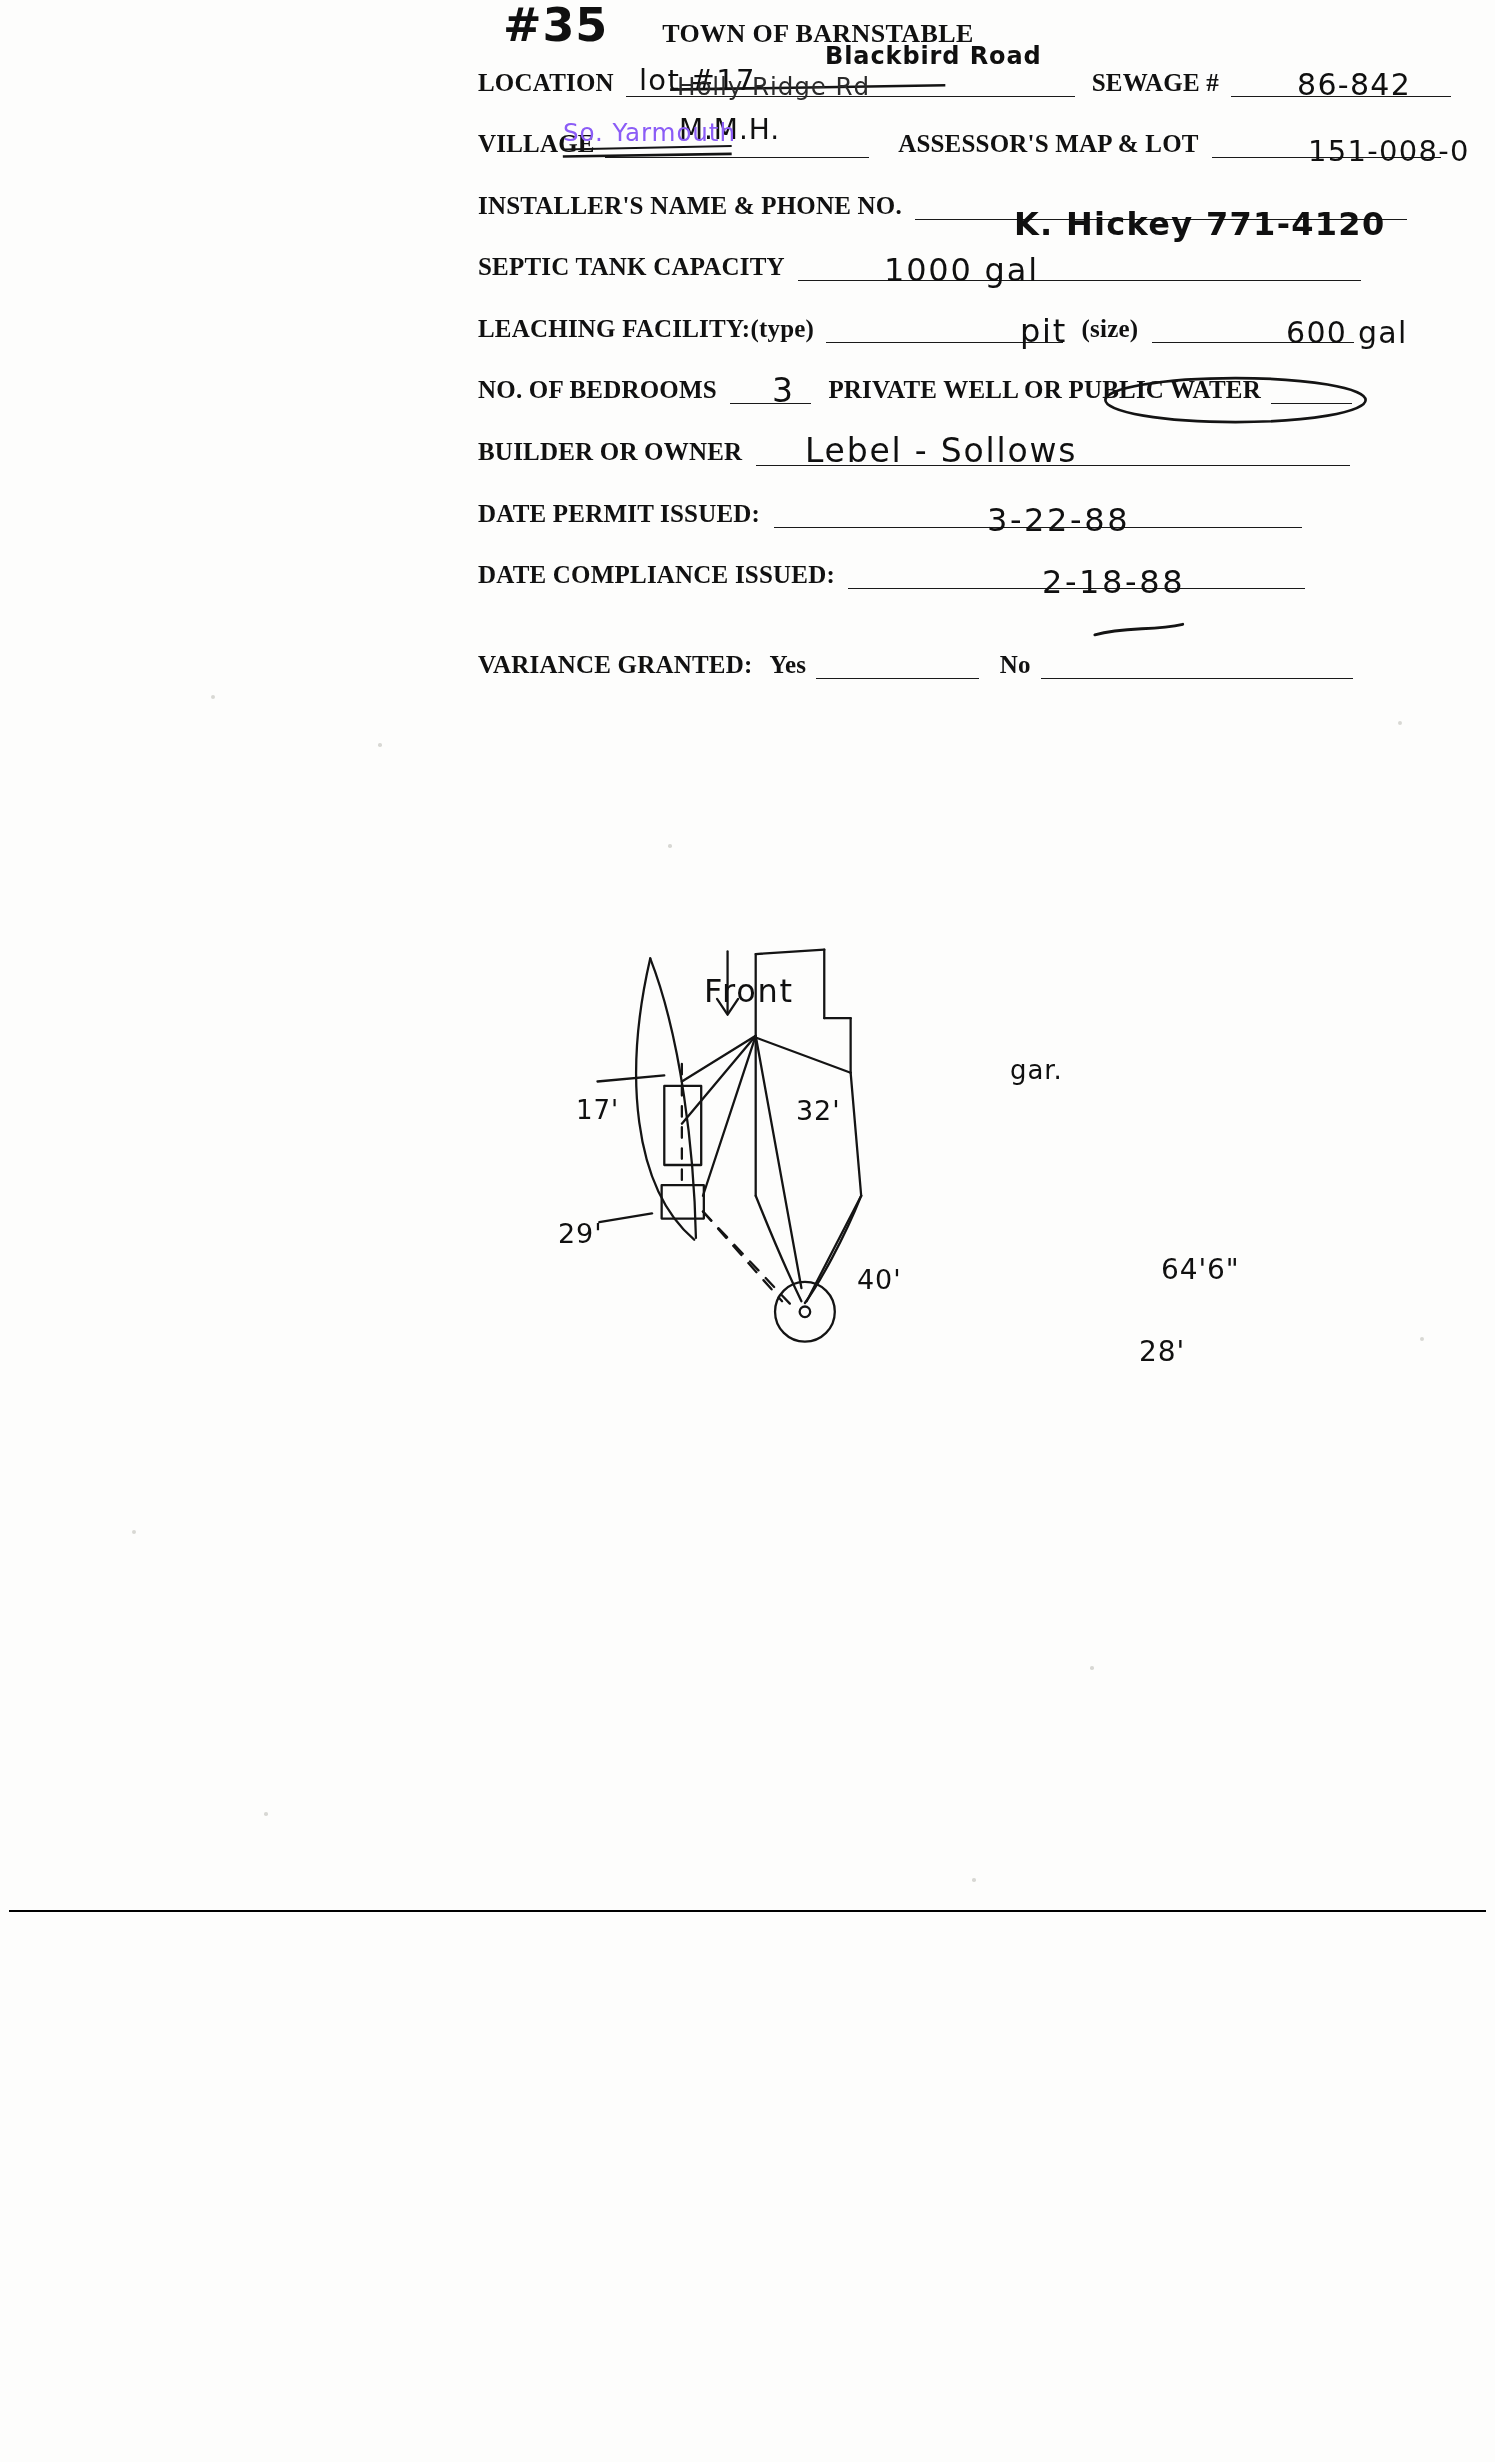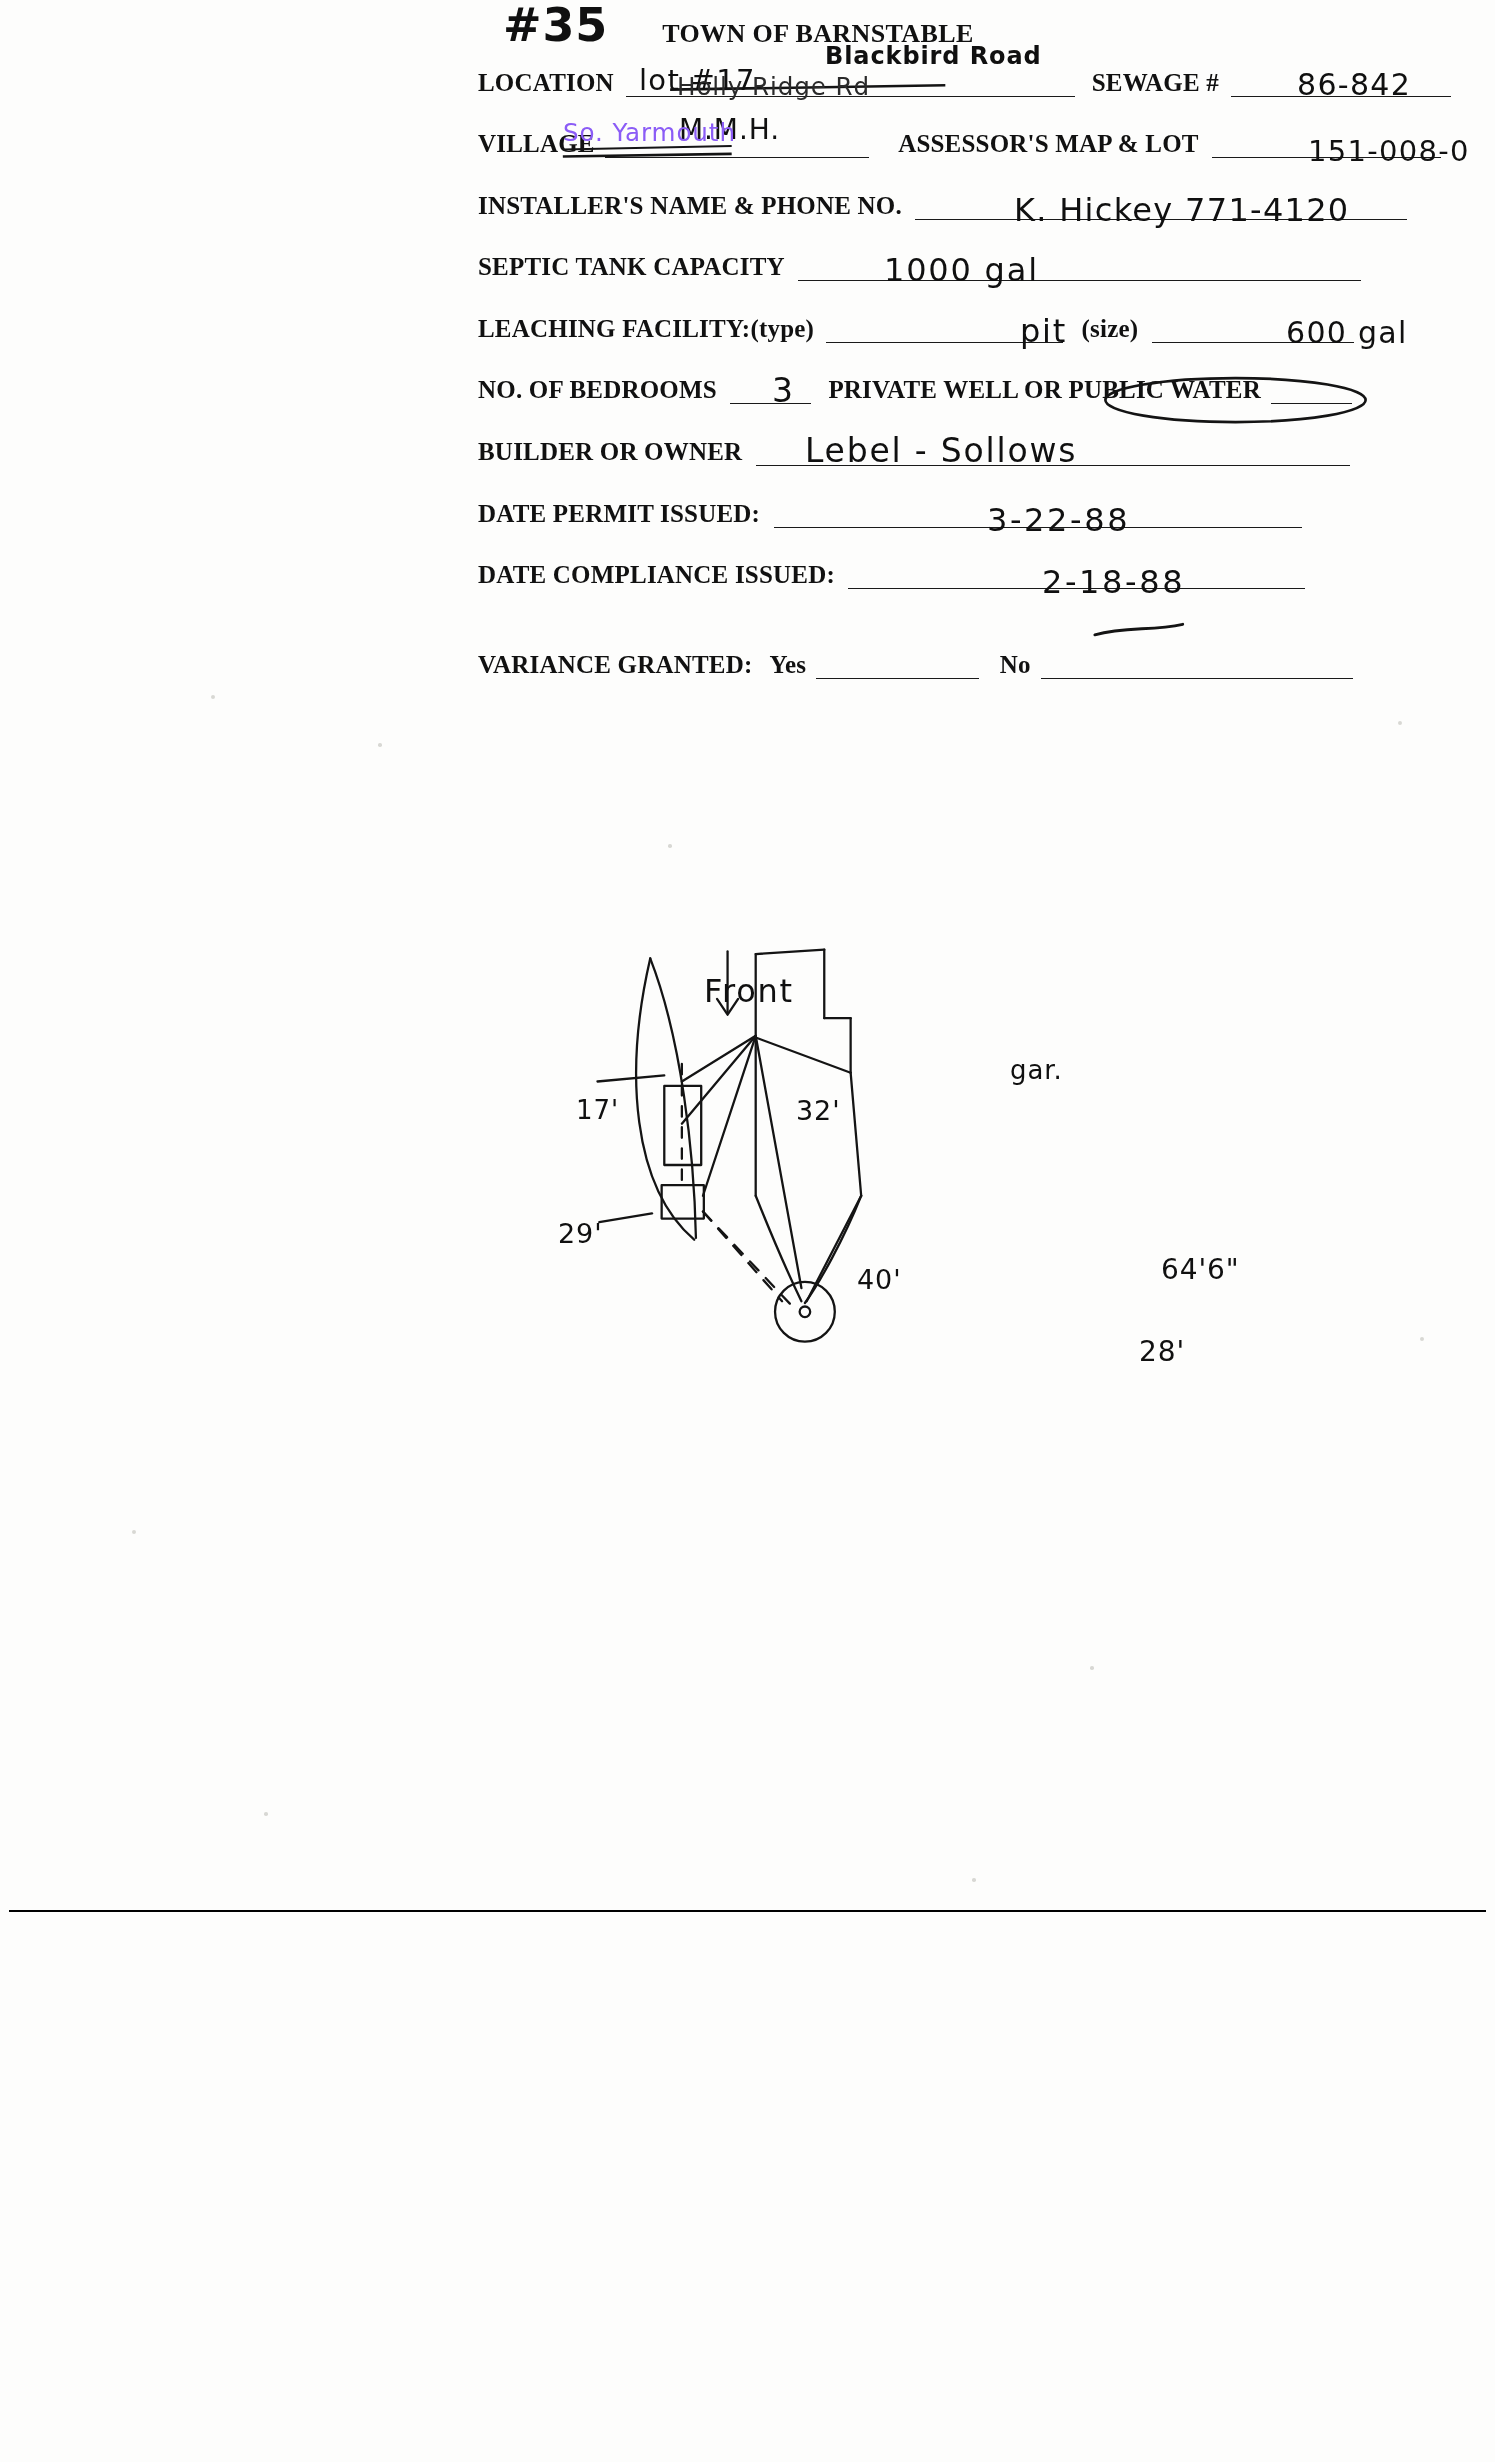--- a/index.html
+++ b/index.html
@@ -212,21 +212,21 @@
 
     <div class="t" style="left:825px;top:42px;font-size:24px;letter-spacing:0.9px;font-weight:bold;">Blackbird Road</div>
     <div class="t" style="left:639px;top:63px;font-size:29px;letter-spacing:1.3px;">lot #17</div>
     <div class="t" style="left:677px;top:72px;font-size:24.6px;letter-spacing:0.9px;color:#2a2a2a;">Holly Ridge Rd</div>
     <div class="t" style="left:1297px;top:67px;font-size:30px;letter-spacing:1.3px;">86-842</div>
 
     <div class="t" style="left:679px;top:113px;font-size:28px;letter-spacing:0.9px;">M.M.H.</div>
     <div class="t" style="left:563px;top:118px;font-size:24.6px;letter-spacing:0.9px;color:#8b5cf6;">So. Yarmouth</div>
     <div class="t" style="left:1308px;top:134px;font-size:29px;letter-spacing:1.3px;">151-008-0</div>
 
-    <div class="t" style="left:1014px;top:191px;font-size:32px;letter-spacing:1.3px;">K. Hickey  771-4120</div>
+    <div class="t" style="left:1014px;top:205px;font-size:32px;letter-spacing:1.3px;font-weight:bold;">K. Hickey  771-4120</div>
 
     <div class="t" style="left:884px;top:251px;font-size:32px;letter-spacing:1.8px;">1000 gal</div>
 
     <div class="t" style="left:1020px;top:312px;font-size:32px;letter-spacing:1.8px;">pit</div>
     <div class="t" style="left:1286px;top:315px;font-size:30px;letter-spacing:1.3px;">600 gal</div>
 
     <div class="t" style="left:772px;top:371px;font-size:33px;letter-spacing:0.9px;">3</div>
 
     <div class="t" style="left:805px;top:431px;font-size:33px;letter-spacing:1.8px;">Lebel - Sollows</div>
 

